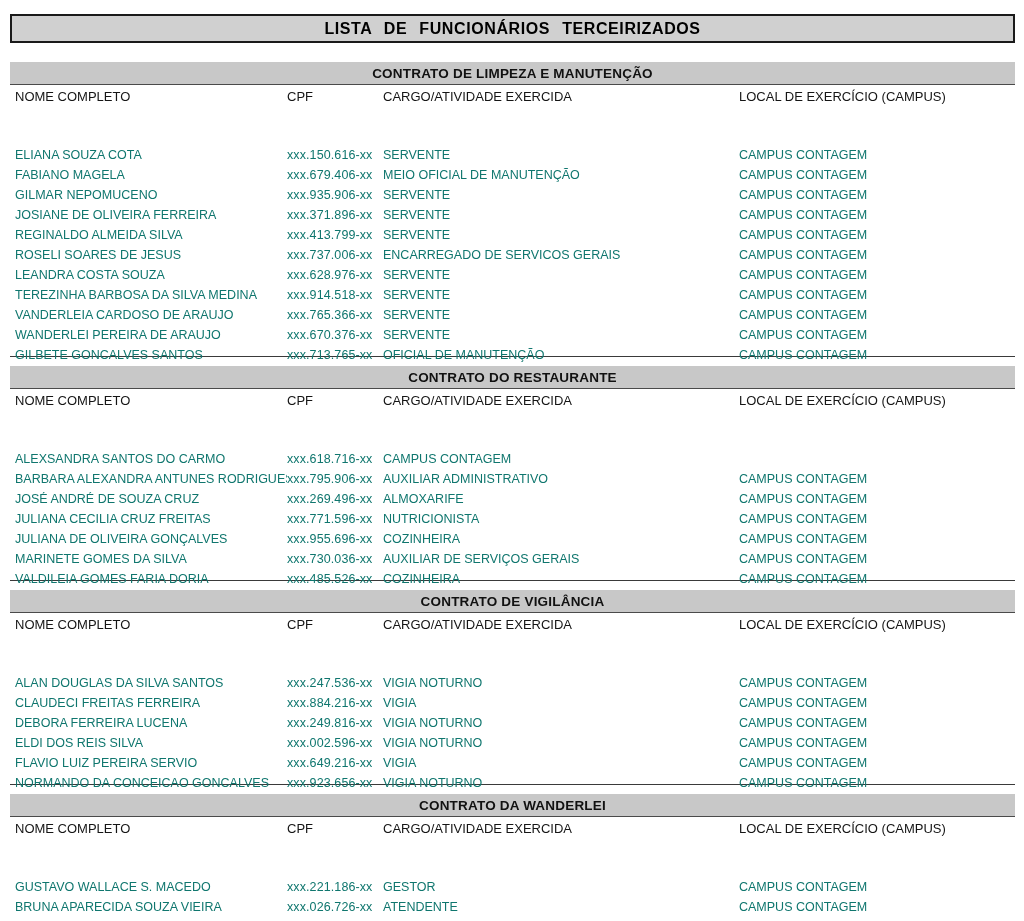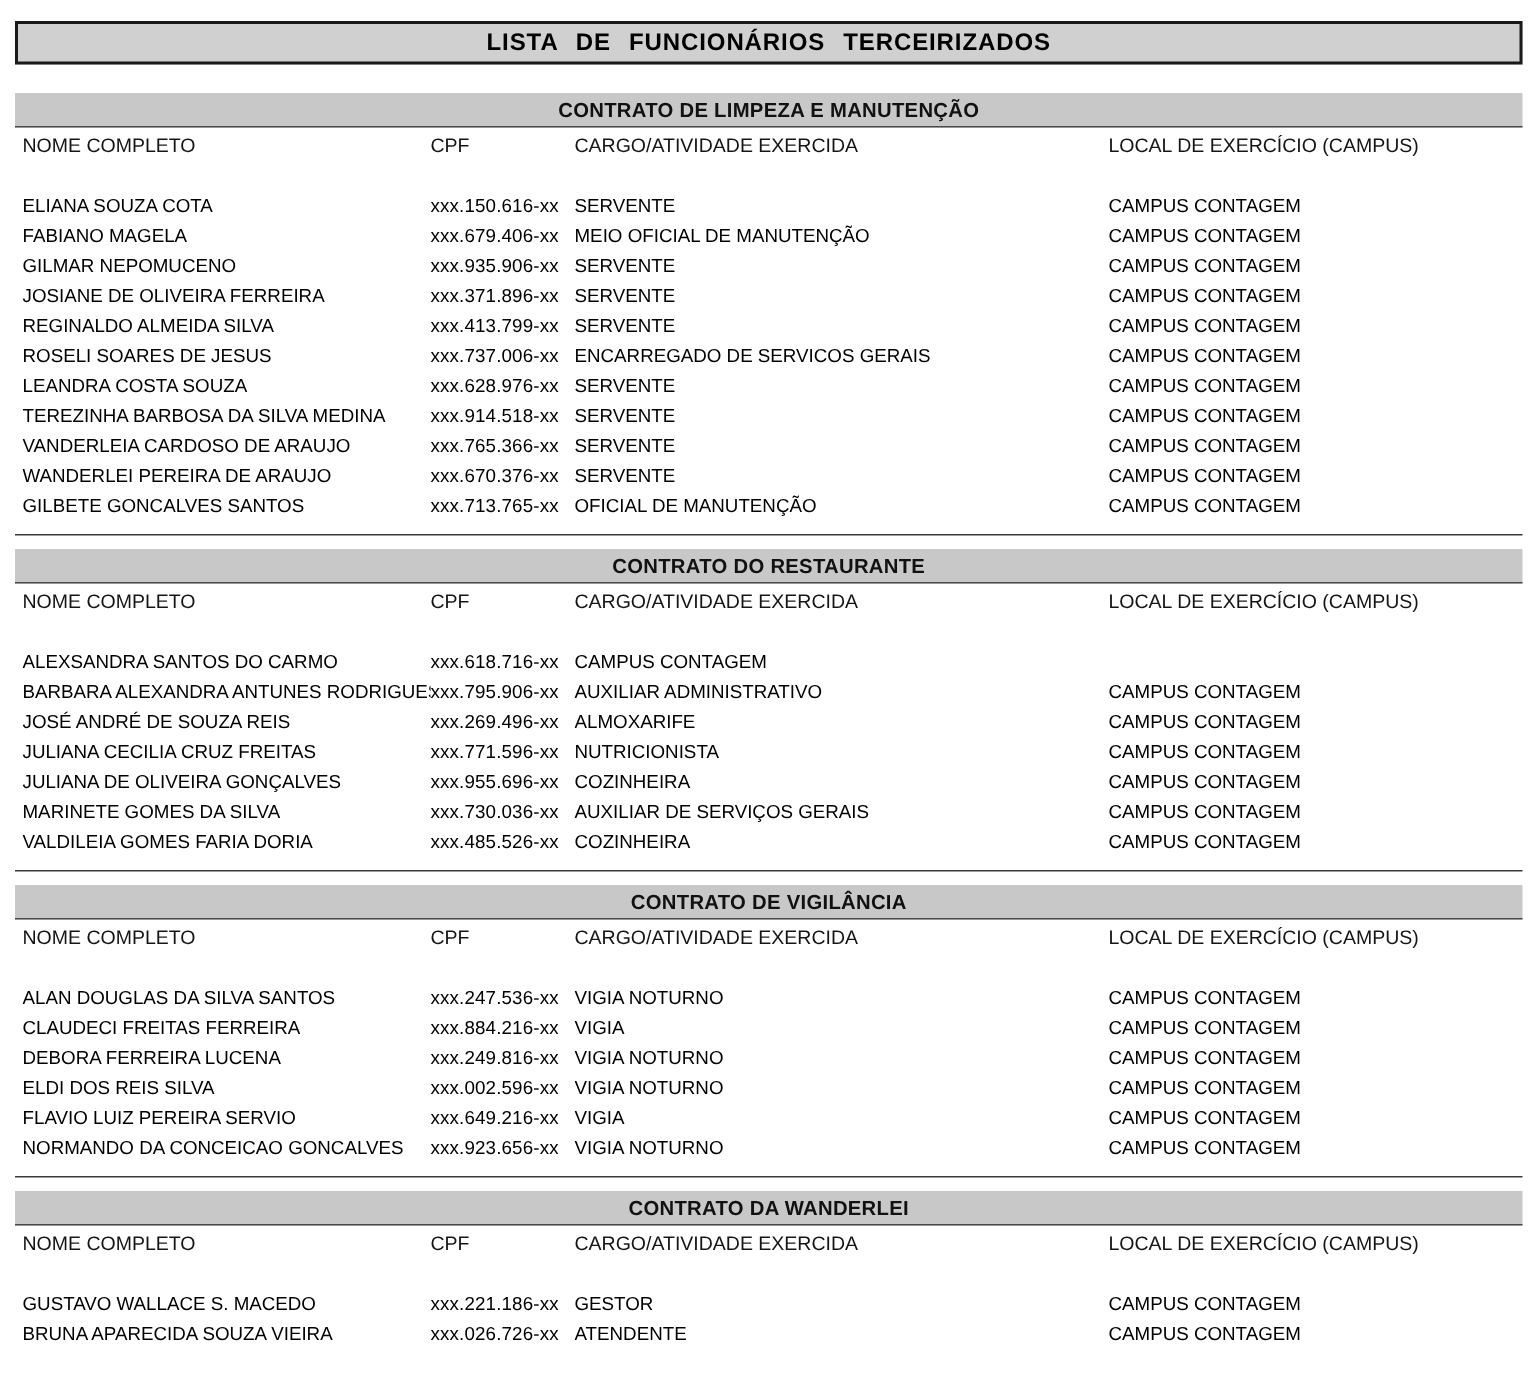--- a/index.html
+++ b/index.html
@@ -55,24 +55,24 @@
     margin-top: 4px;
     height: 17px;
     font-size: 13px;
     font-weight: 400;
     color: #151515;
   }
   .rows { margin-top: 24px; }
   .data-row {
     height: 20px;
     font-size: 12.5px;
-    color: #000000;
+    color: #0f766e;
   }
   .cell { white-space: nowrap; overflow: hidden; }
-  .cell.cpf { letter-spacing: 0.1px; }
+  .cell.cpf { letter-spacing: 0.1px; margin-top: 18px; }
 </style>
 </head>
 <body>
 
 <div class="page">
   <div class="title-box">
     <span>LISTA DE FUNCIONÁRIOS TERCEIRIZADOS</span>
   </div>
 
   <div id="sections-container">
@@ -171,21 +171,21 @@
     <div class="cell cpf">xxx.618.716-xx</div>
     <div class="cell location">CAMPUS CONTAGEM</div>
   </div>
           <div class="grid-row data-row">
     <div class="cell name">BARBARA ALEXANDRA ANTUNES RODRIGUES</div>
     <div class="cell cpf">xxx.795.906-xx</div>
     <div class="cell role">AUXILIAR ADMINISTRATIVO</div>
     <div class="cell location">CAMPUS CONTAGEM</div>
   </div>
           <div class="grid-row data-row">
-    <div class="cell name">JOSÉ ANDRÉ DE SOUZA REIS</div>
+    <div class="cell name">JOSÉ ANDRÉ DE SOUZA CRUZ</div>
     <div class="cell cpf">xxx.269.496-xx</div>
     <div class="cell role">ALMOXARIFE</div>
     <div class="cell location">CAMPUS CONTAGEM</div>
   </div>
           <div class="grid-row data-row">
     <div class="cell name">JULIANA CECILIA CRUZ FREITAS</div>
     <div class="cell cpf">xxx.771.596-xx</div>
     <div class="cell role">NUTRICIONISTA</div>
     <div class="cell location">CAMPUS CONTAGEM</div>
   </div>

